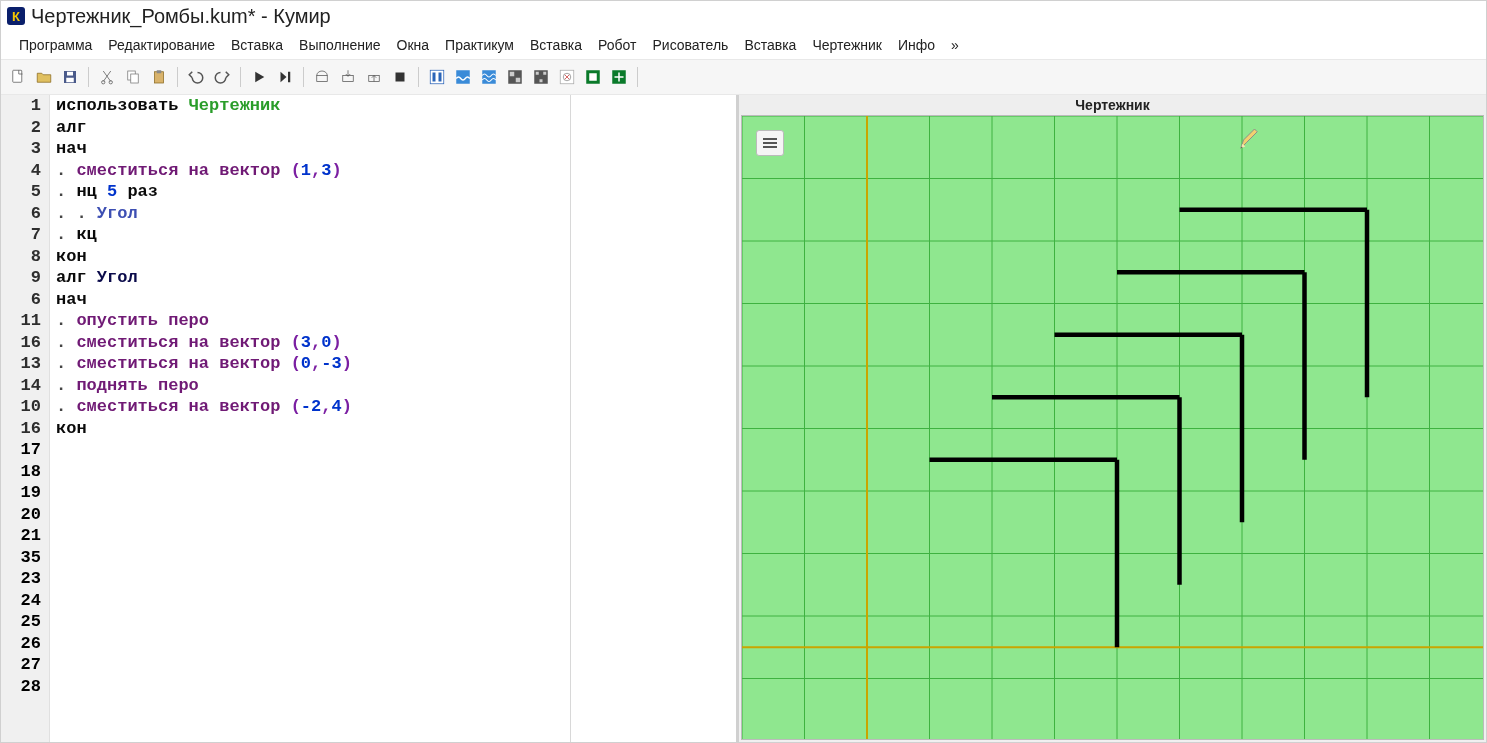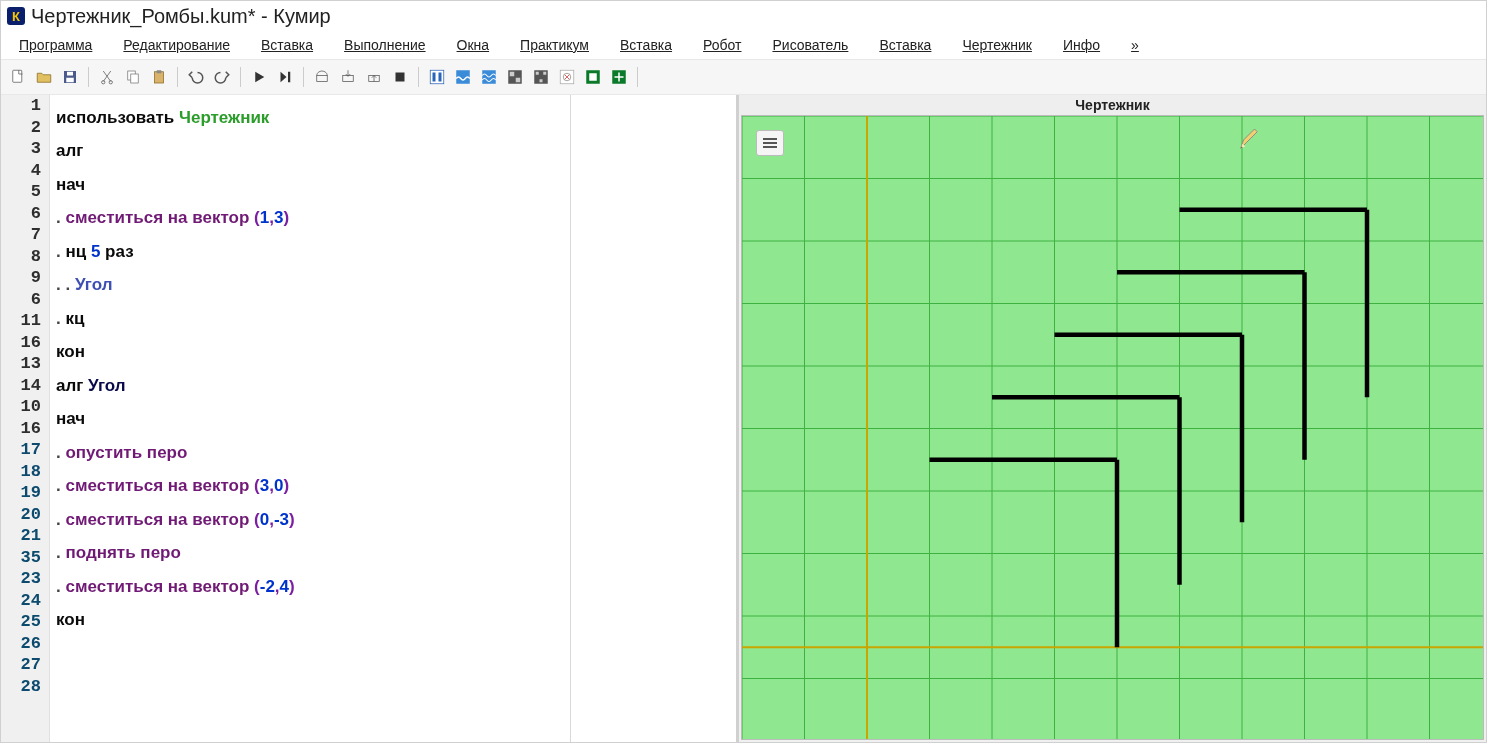--- a/index.html
+++ b/index.html
@@ -1,34 +1,34 @@
 <!DOCTYPE html>
 <html><head>
 <meta charset="utf-8">
 <style>
   html, body { margin:0; padding:0; font-family: "Segoe UI", Arial, sans-serif; font-size:13px; color:#222; background:#fff; height:100%; }
   .window { width:1487px; height:743px; display:flex; flex-direction:column; border:1px solid #d0d0d0; box-sizing:border-box; overflow:hidden;}
   .titlebar { display:flex; align-items:center; height:30px; padding:0 6px; background:#fff; }
   .app-icon { width:18px; height:18px; background:#0a1f6b; border-radius:3px; display:flex; align-items:center; justify-content:center; color:#f5c600; font-weight:bold; font-size:13px; margin-right:6px;}
   .title-text { font-size:20px; }
-  .menubar { display:flex; align-items:center; padding:2px 10px; gap:15px; border-bottom:1px solid #e8e8e8; height:24px;text-decoration:underline;}
+  .menubar { display:flex; align-items:center; padding:2px 10px; gap:0; border-bottom:1px solid #e8e8e8; height:24px;}
   .menubar .menu { padding:2px 8px; cursor:default; font-size:14px; white-space:nowrap; }
   .toolbar { display:flex; align-items:center; padding:2px 6px; gap:4px; height:30px; border-bottom:1px solid #e8e8e8; background:#f6f6f6;}
   .tbtn { width:22px; height:22px; display:flex; align-items:center; justify-content:center; border-radius:3px; }
   .tbtn svg { width:18px; height:18px; }
   .tsep { width:1px; height:20px; background:#ccc; margin:0 3px;}
   .content { flex:1; display:flex; overflow:hidden; }
   .editor-pane { flex: 0 0 735px; display:flex; border-right:1px solid #d0d0d0; overflow:hidden;}
   .gutter-frame { width:48px; background:#f0f0f0; border-right:1px solid #e0e0e0; }
   .code-frame { flex:0 0 520px; border-right:1px solid #d8d8d8;}
   .extra-frame { flex:1; }
   .line { height:21.5px; display:flex; align-items:center; }
   .gutter-frame .line { justify-content:flex-end; padding-right:8px; color:#2e2e2e; font-family:Consolas,"Courier New",monospace; font-size:17px; font-weight:bold;}
-  .gutter-frame .line.empty { color:#0c4a6e;}
-  .code-frame .line { padding-left:6px; font-family:Liberation Sans, sans-serif; font-size:17px; white-space:pre;margin-top:12px;}
+  .gutter-frame .line.empty { color:#000000;}
+  .code-frame .line { padding-left:6px; font-family:Liberation Mono, monospace; font-size:17px; white-space:pre;}
   .kw { color:#0a0a0a; font-weight:bold; }
   .ident { color:#0a0a4a; font-weight:bold;}
   .fn { color:#701a75; font-weight:bold;}
   .num { color:#0033cc; font-weight:bold;}
   .paren { color:#7b1fa2; font-weight:bold;}
   .dot { color:#444; font-weight:bold;}
   .use { color:#2a9d2a; font-weight:bold;}
   .call-sub { color:#3d4fb3; font-weight:bold;}
   .canvas-pane { flex:1; display:flex; flex-direction:column; background:#f0f0f0; border-left:2px solid #d0d0d0;}
   .canvas-title { text-align:center; font-weight:bold; font-size:14px; padding:2px 0 2px 0; background:#eee;}

